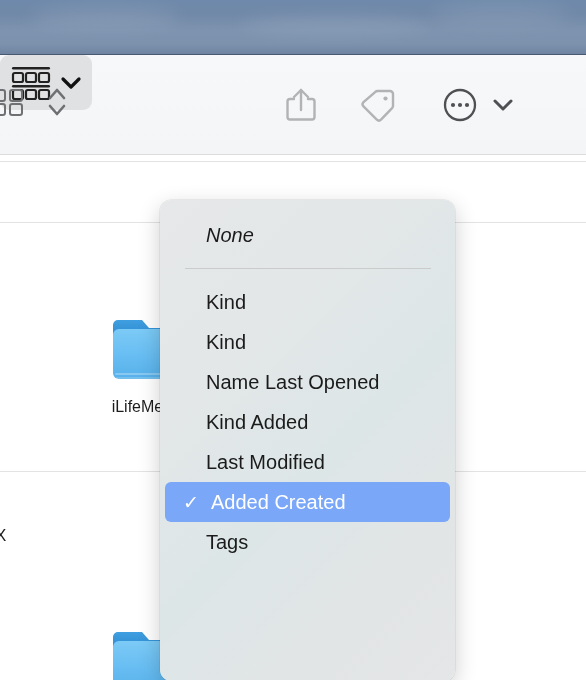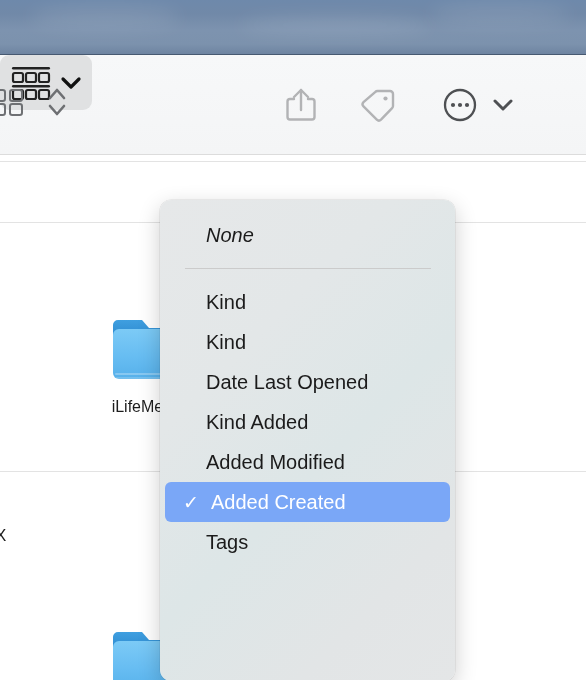--- a/index.html
+++ b/index.html
@@ -290,27 +290,27 @@
       <div id="menu-sep"></div>
 
       <div id="group-list">
           <div class="menu-item">
             <span class="label">Kind</span>
           </div>
           <div class="menu-item">
             <span class="label">Kind</span>
           </div>
           <div class="menu-item">
-            <span class="label">Date Last Opened</span>
+            <span class="label">Name Last Opened</span>
           </div>
           <div class="menu-item">
             <span class="label">Kind Added</span>
           </div>
           <div class="menu-item">
-            <span class="label">Added Modified</span>
+            <span class="label">Last Modified</span>
           </div>
           <div class="menu-item selected">
             <span class="check">✓</span>
             <span class="label">Added Created</span>
           </div>
           <div class="menu-item">
             <span class="label">Tags</span>
           </div>
         </div>
     </div>

